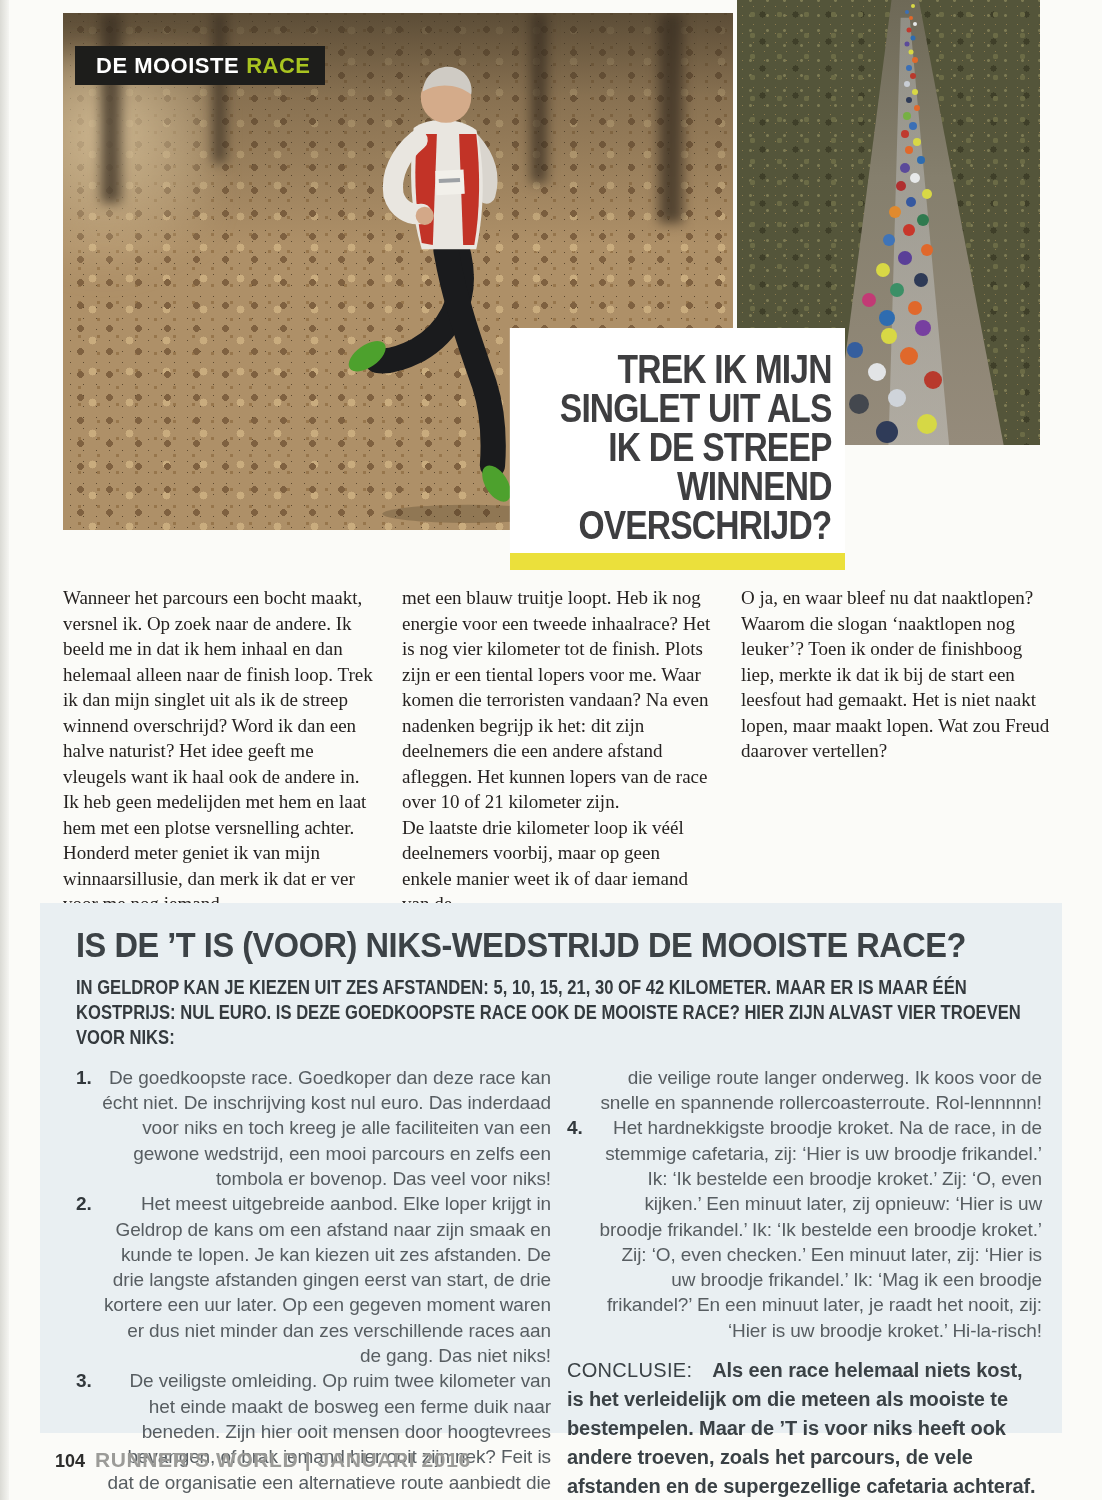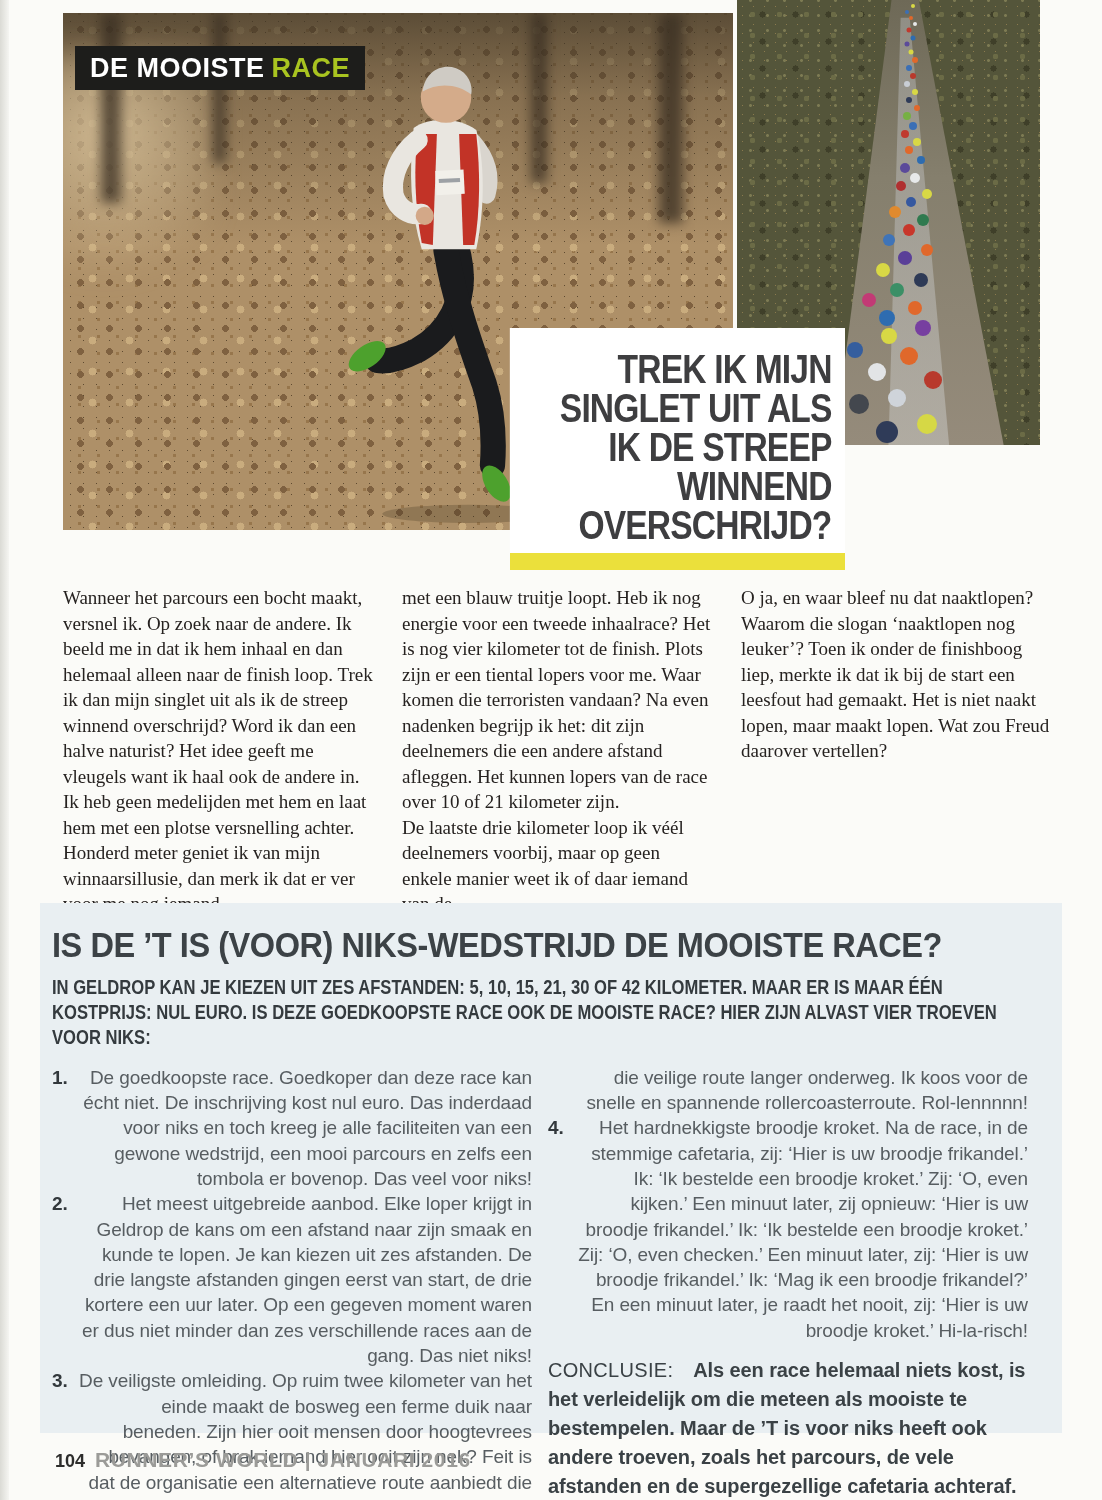--- a/index.html
+++ b/index.html
@@ -41,41 +41,41 @@
     background-position:2px 4px,9px 1px,5px 8px,0 2px;}
   .trail{position:absolute;inset:0;
     clip-path:polygon(51% 0%,60% 0%,88% 100%,32% 100%);
     background:linear-gradient(180deg,#6e6957 0%,#857f6d 40%,#958b7b 100%);}
   .trail-wet{position:absolute;inset:0;clip-path:polygon(54% 4%,57% 4%,70% 100%,50% 100%);
     background:linear-gradient(180deg,rgba(170,170,168,.55),rgba(190,188,182,.65));}
   .dots-svg{position:absolute;inset:0;width:100%;height:100%;}
 
   
   .race-label{position:absolute;left:75px;top:46px;background:#1d1d1b;color:#fff;
-    padding:9px 15px 8px 15px;font-size:27px;line-height:1;font-weight:700;letter-spacing:.5px;}
+    padding:9px 15px 8px 21px;font-size:22px;line-height:1;font-weight:700;letter-spacing:.5px;}
   .race-label .accent{color:#a9c420;margin-left:7px;}
 
   
   .quote-box{position:absolute;left:446px;top:328px;width:399px;background:#ffffff;
     padding:22px 16px 12px 10px;box-sizing:border-box;
     transform:scaleX(.84);transform-origin:100% 0;}
   .quote-text{font-weight:800;font-size:40px;line-height:39px;color:#3e3e40;
     text-align:right;white-space:pre-line;letter-spacing:-1px;}
   .quote-bar{position:absolute;left:510px;top:553px;width:335px;height:17px;background:#ebe03b;}
 
   
   .article{position:absolute;left:63px;top:585px;width:992px;display:flex;gap:27px;}
   .acol{width:312px;font-family:"Liberation Serif",serif;font-size:19px;line-height:25.5px;
     color:#262220;}
   .acol p{margin:0;}
   .narrow{width:186px;margin-left:124px;margin-top:-133px;}
 
   
   .panel{position:absolute;left:40px;top:903px;width:1022px;height:530px;background:#e9eff2;
-    padding:24px 20px 0 12px;box-sizing:border-box;}
+    padding:24px 20px 0 36px;box-sizing:border-box;}
   .panel-title{width:1080px;transform:scaleX(.93);transform-origin:0 0;
     font-weight:800;font-size:35px;line-height:1.05;color:#3c4246;letter-spacing:-.5px;}
   .panel-intro{margin-top:11px;width:1180px;transform:scaleX(.83);transform-origin:0 0;
     font-weight:700;font-size:20px;line-height:25px;color:#343a3e;}
   .panel-cols{display:flex;gap:16px;margin-top:15px;}
   .pcol{width:480px;font-size:19px;line-height:25.3px;color:#575d61;letter-spacing:-.1px;}
   .item{display:flex;}
   .item .num{flex:0 0 26px;font-weight:700;color:#32383c;}
   .item .txt{flex:1;text-align:right;}
   .conclusion{margin-top:13px;font-weight:700;font-size:20px;line-height:29px;color:#3a4145;}

